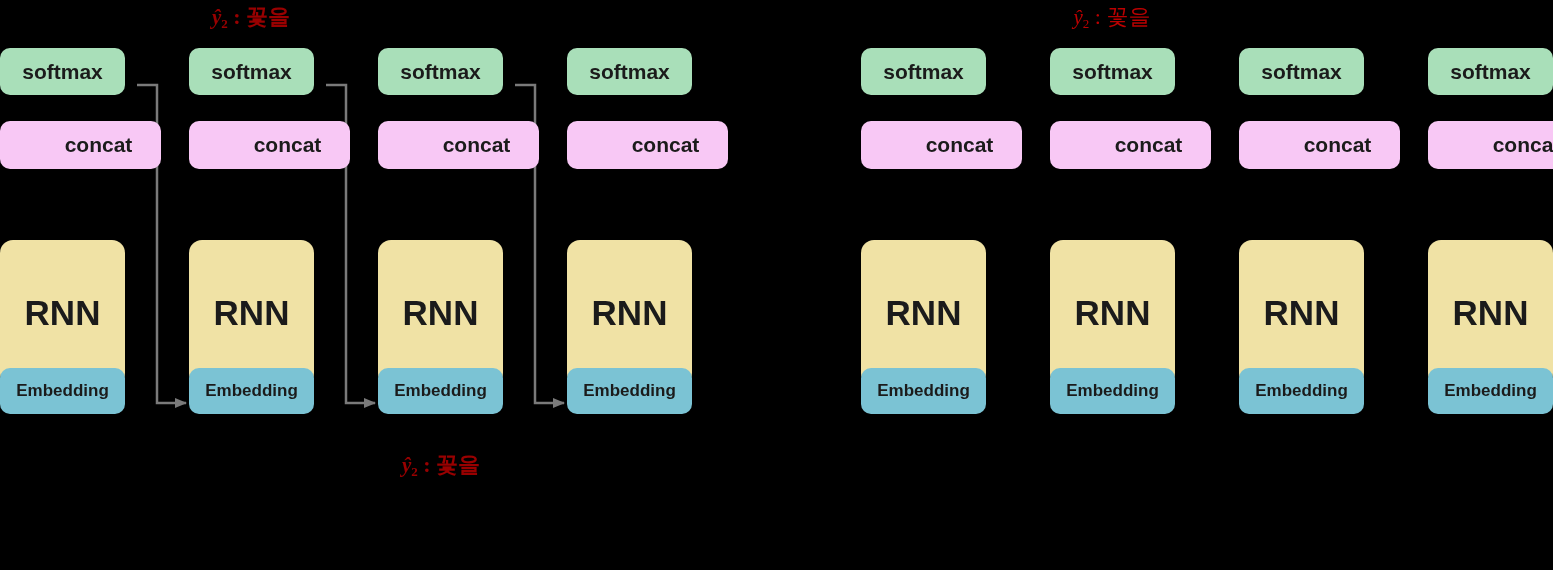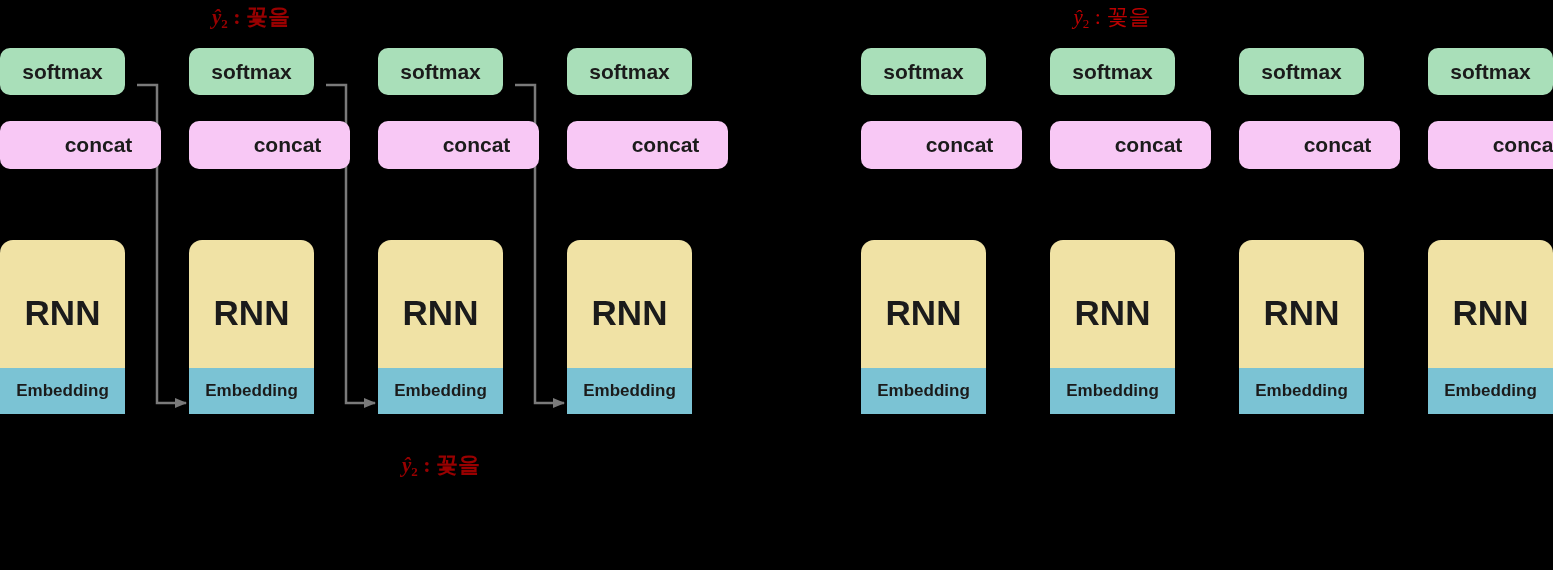--- a/index.html
+++ b/index.html
@@ -13,21 +13,21 @@
   
   .col{position:absolute;top:48px;width:125px;height:367px;font-weight:bold;}
   .blk{
     position:absolute;left:0;width:125px;
     display:flex;align-items:center;justify-content:center;
     color:#1b1b1b;
   }
   .softmax{top:0;height:47px;border-radius:10px;background:var(--softmax-green,#a9dfb9);font-size:21px;}
   .concat{top:73px;height:48px;border-radius:10px;background:var(--concat-pink,#f8c8f5);font-size:21px;padding-left:36px;}
   .rnn{top:148px;height:146px;border-radius:13px;background:var(--rnn-yellow,#f0e2a5);font-size:35px;margin-top:44px;}
-  .emb{top:320px;height:46px;border-radius:0;background:var(--embedding-blue,#7bc3d4);font-size:17px;}
+  .emb{top:320px;height:46px;border-radius:10px;background:var(--embedding-blue,#7bc3d4);font-size:17px;}
 
   
   .tick{position:absolute;left:61px;width:2px;background:#000;}
   .t1{top:43px;height:35px;}
   .t2{top:117px;height:35px;}
   .t3{top:290px;height:35px;}
 
   
   .ann{
     position:absolute;transform:translateX(-50%);white-space:nowrap;

